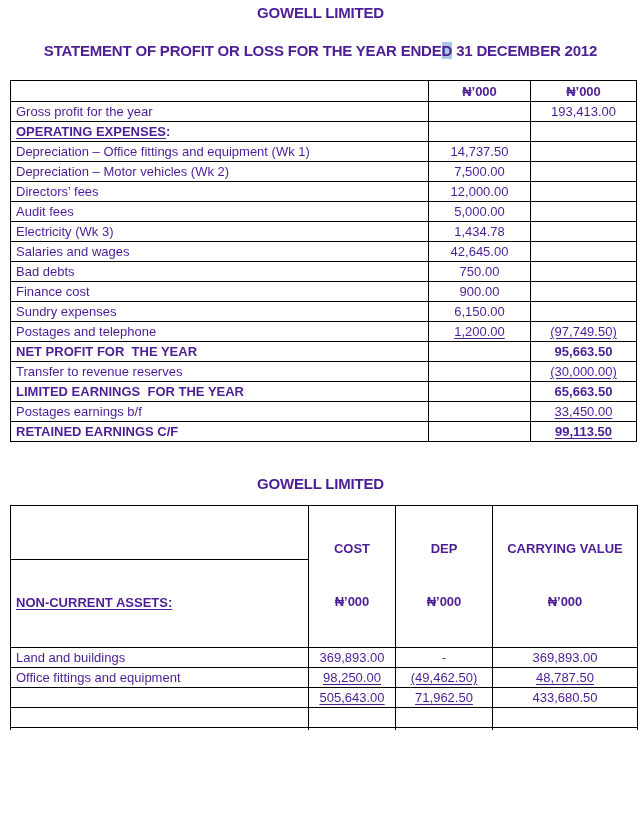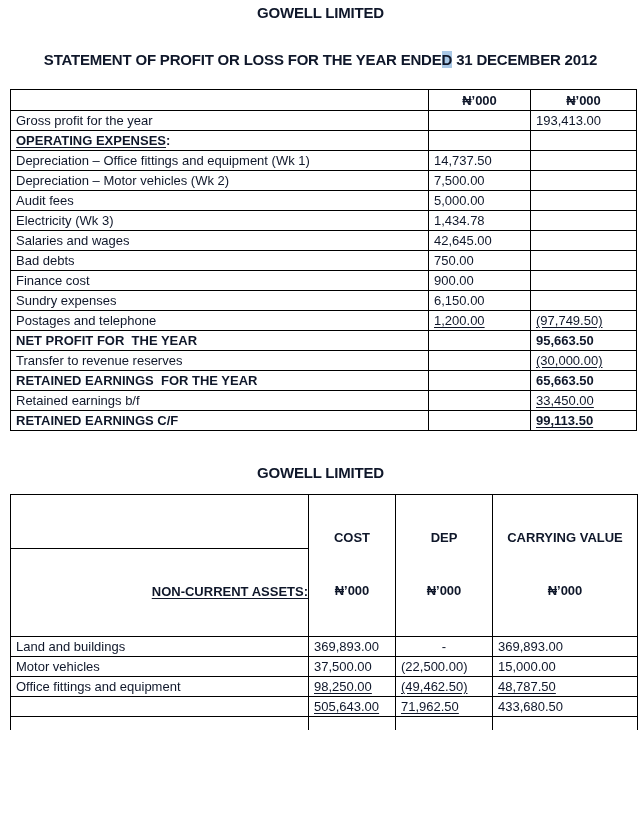--- a/index.html
+++ b/index.html
@@ -2,60 +2,60 @@
 <html><head>
 <meta charset="utf-8">
 <style>
   html,body{margin:0;padding:0;background:#fff;}
   .page{
     position:relative;
     width:641px;height:730px;
     overflow:hidden;
     background:#fff;
     font-family:"Liberation Sans","DejaVu Sans",sans-serif;
-    color:#0f172a;
+    color:#4c1d95;
     padding-top:5px;
     box-sizing:border-box;
   }
   .title{
     text-align:center;
     font-weight:bold;
     font-size:15px;
     line-height:16px;
     letter-spacing:-0.2px;
     white-space:pre;
   }
-  .t-statement1{margin-top:31px;}
+  .t-statement1{margin-top:22px;}
   .t-table1{margin-left:10px;margin-top:21px;}
   .t-company2{margin-top:34px;}
   .t-statement2{margin-top:23px;}
   .t-table2{margin-left:10px;margin-top:13px;}
   .hl{background:#a9c8e6;}
   table{border-collapse:collapse;table-layout:fixed;}
   td,th{
     border:1px solid #000;
     height:19px;
     padding:0 5px;
     font-size:13px;
     line-height:17px;
     overflow:hidden;
     white-space:pre;
     font-weight:normal;
     text-align:left;
     vertical-align:middle;
   }
-  .num{text-align:left;margin-left:44px;}
+  .num{text-align:center;margin-left:44px;}
   .ctr{text-align:center;}
   .b{font-weight:bold;}
   .ul{text-decoration:underline;text-underline-offset:2px;}
   #table1 thead th{text-align:center;font-weight:bold;height:20px;}
   #table2 thead th{padding:0;vertical-align:top;}
   .hhalf{height:19px;line-height:18px;text-align:center;font-weight:bold;font-size:13px;}
   .hcol1-top{border-bottom:1px solid #000;}
-  .hcol1-bot{text-align:right;padding-left:5px;}
+  .hcol1-bot{text-align:left;padding-left:5px;}
   .caret-mark{position:absolute;left:548px;top:823px;}
 </style>
 </head>
 <body>
 
 <div class="page">
 
   <div class="title t-company1"><span>GOWELL LIMITED</span></div>
 
   <div class="title t-statement1"><span>STATEMENT OF PROFIT OR LOSS FOR THE YEAR ENDE</span><span class="hl">D</span> <span>31 DECEMBER 2012</span></div>
@@ -88,20 +88,25 @@
           <td class="lbl"><span>Depreciation – Office fittings and equipment (Wk 1)</span></td>
           <td class="num"><span>14,737.50</span></td>
           <td class="num"></td>
         </tr>
         <tr>
           <td class="lbl"><span>Depreciation – Motor vehicles (Wk 2)</span></td>
           <td class="num"><span>7,500.00</span></td>
           <td class="num"></td>
         </tr>
         <tr>
+          <td class="lbl"><span>Directors’ fees</span></td>
+          <td class="num"><span>12,000.00</span></td>
+          <td class="num"></td>
+        </tr>
+        <tr>
           <td class="lbl"><span>Audit fees</span></td>
           <td class="num"><span>5,000.00</span></td>
           <td class="num"></td>
         </tr>
         <tr>
           <td class="lbl"><span>Electricity (Wk 3)</span></td>
           <td class="num"><span>1,434.78</span></td>
           <td class="num"></td>
         </tr>
         <tr>
@@ -133,26 +138,26 @@
           <td class="lbl b"><span>NET PROFIT FOR  THE YEAR</span></td>
           <td class="num b"></td>
           <td class="num b"><span>95,663.50</span></td>
         </tr>
         <tr>
           <td class="lbl"><span>Transfer to revenue reserves</span></td>
           <td class="num"></td>
           <td class="num"><span class="ul">(30,000.00)</span></td>
         </tr>
         <tr>
-          <td class="lbl b"><span>RETAINED EARNINGS  FOR THE YEAR</span></td>
+          <td class="lbl b"><span>LIMITED EARNINGS  FOR THE YEAR</span></td>
           <td class="num b"></td>
           <td class="num b"><span>65,663.50</span></td>
         </tr>
         <tr>
-          <td class="lbl"><span>Retained earnings b/f</span></td>
+          <td class="lbl"><span>Postages earnings b/f</span></td>
           <td class="num"></td>
           <td class="num"><span class="ul">33,450.00</span></td>
         </tr>
         <tr>
           <td class="lbl b"><span>RETAINED EARNINGS C/F</span></td>
           <td class="num b"></td>
           <td class="num b"><span class="ul">99,113.50</span></td>
         </tr>
       </tbody>
   </table>
@@ -188,26 +193,20 @@
       </tr>
     </thead>
     <tbody>
         <tr>
           <td class="lbl"><span>Land and buildings</span></td>
           <td class="num"><span>369,893.00</span></td>
           <td class="ctr"><span>-</span></td>
           <td class="num"><span>369,893.00</span></td>
         </tr>
         <tr>
-          <td class="lbl"><span>Motor vehicles</span></td>
-          <td class="num"><span>37,500.00</span></td>
-          <td class="num"><span>(22,500.00)</span></td>
-          <td class="num"><span>15,000.00</span></td>
-        </tr>
-        <tr>
           <td class="lbl"><span>Office fittings and equipment</span></td>
           <td class="num"><span class="ul">98,250.00</span></td>
           <td class="num"><span class="ul">(49,462.50)</span></td>
           <td class="num"><span class="ul">48,787.50</span></td>
         </tr>
         <tr>
           <td class="lbl"></td>
           <td class="num"><span class="ul">505,643.00</span></td>
           <td class="num"><span class="ul">71,962.50</span></td>
           <td class="num"><span>433,680.50</span></td>

